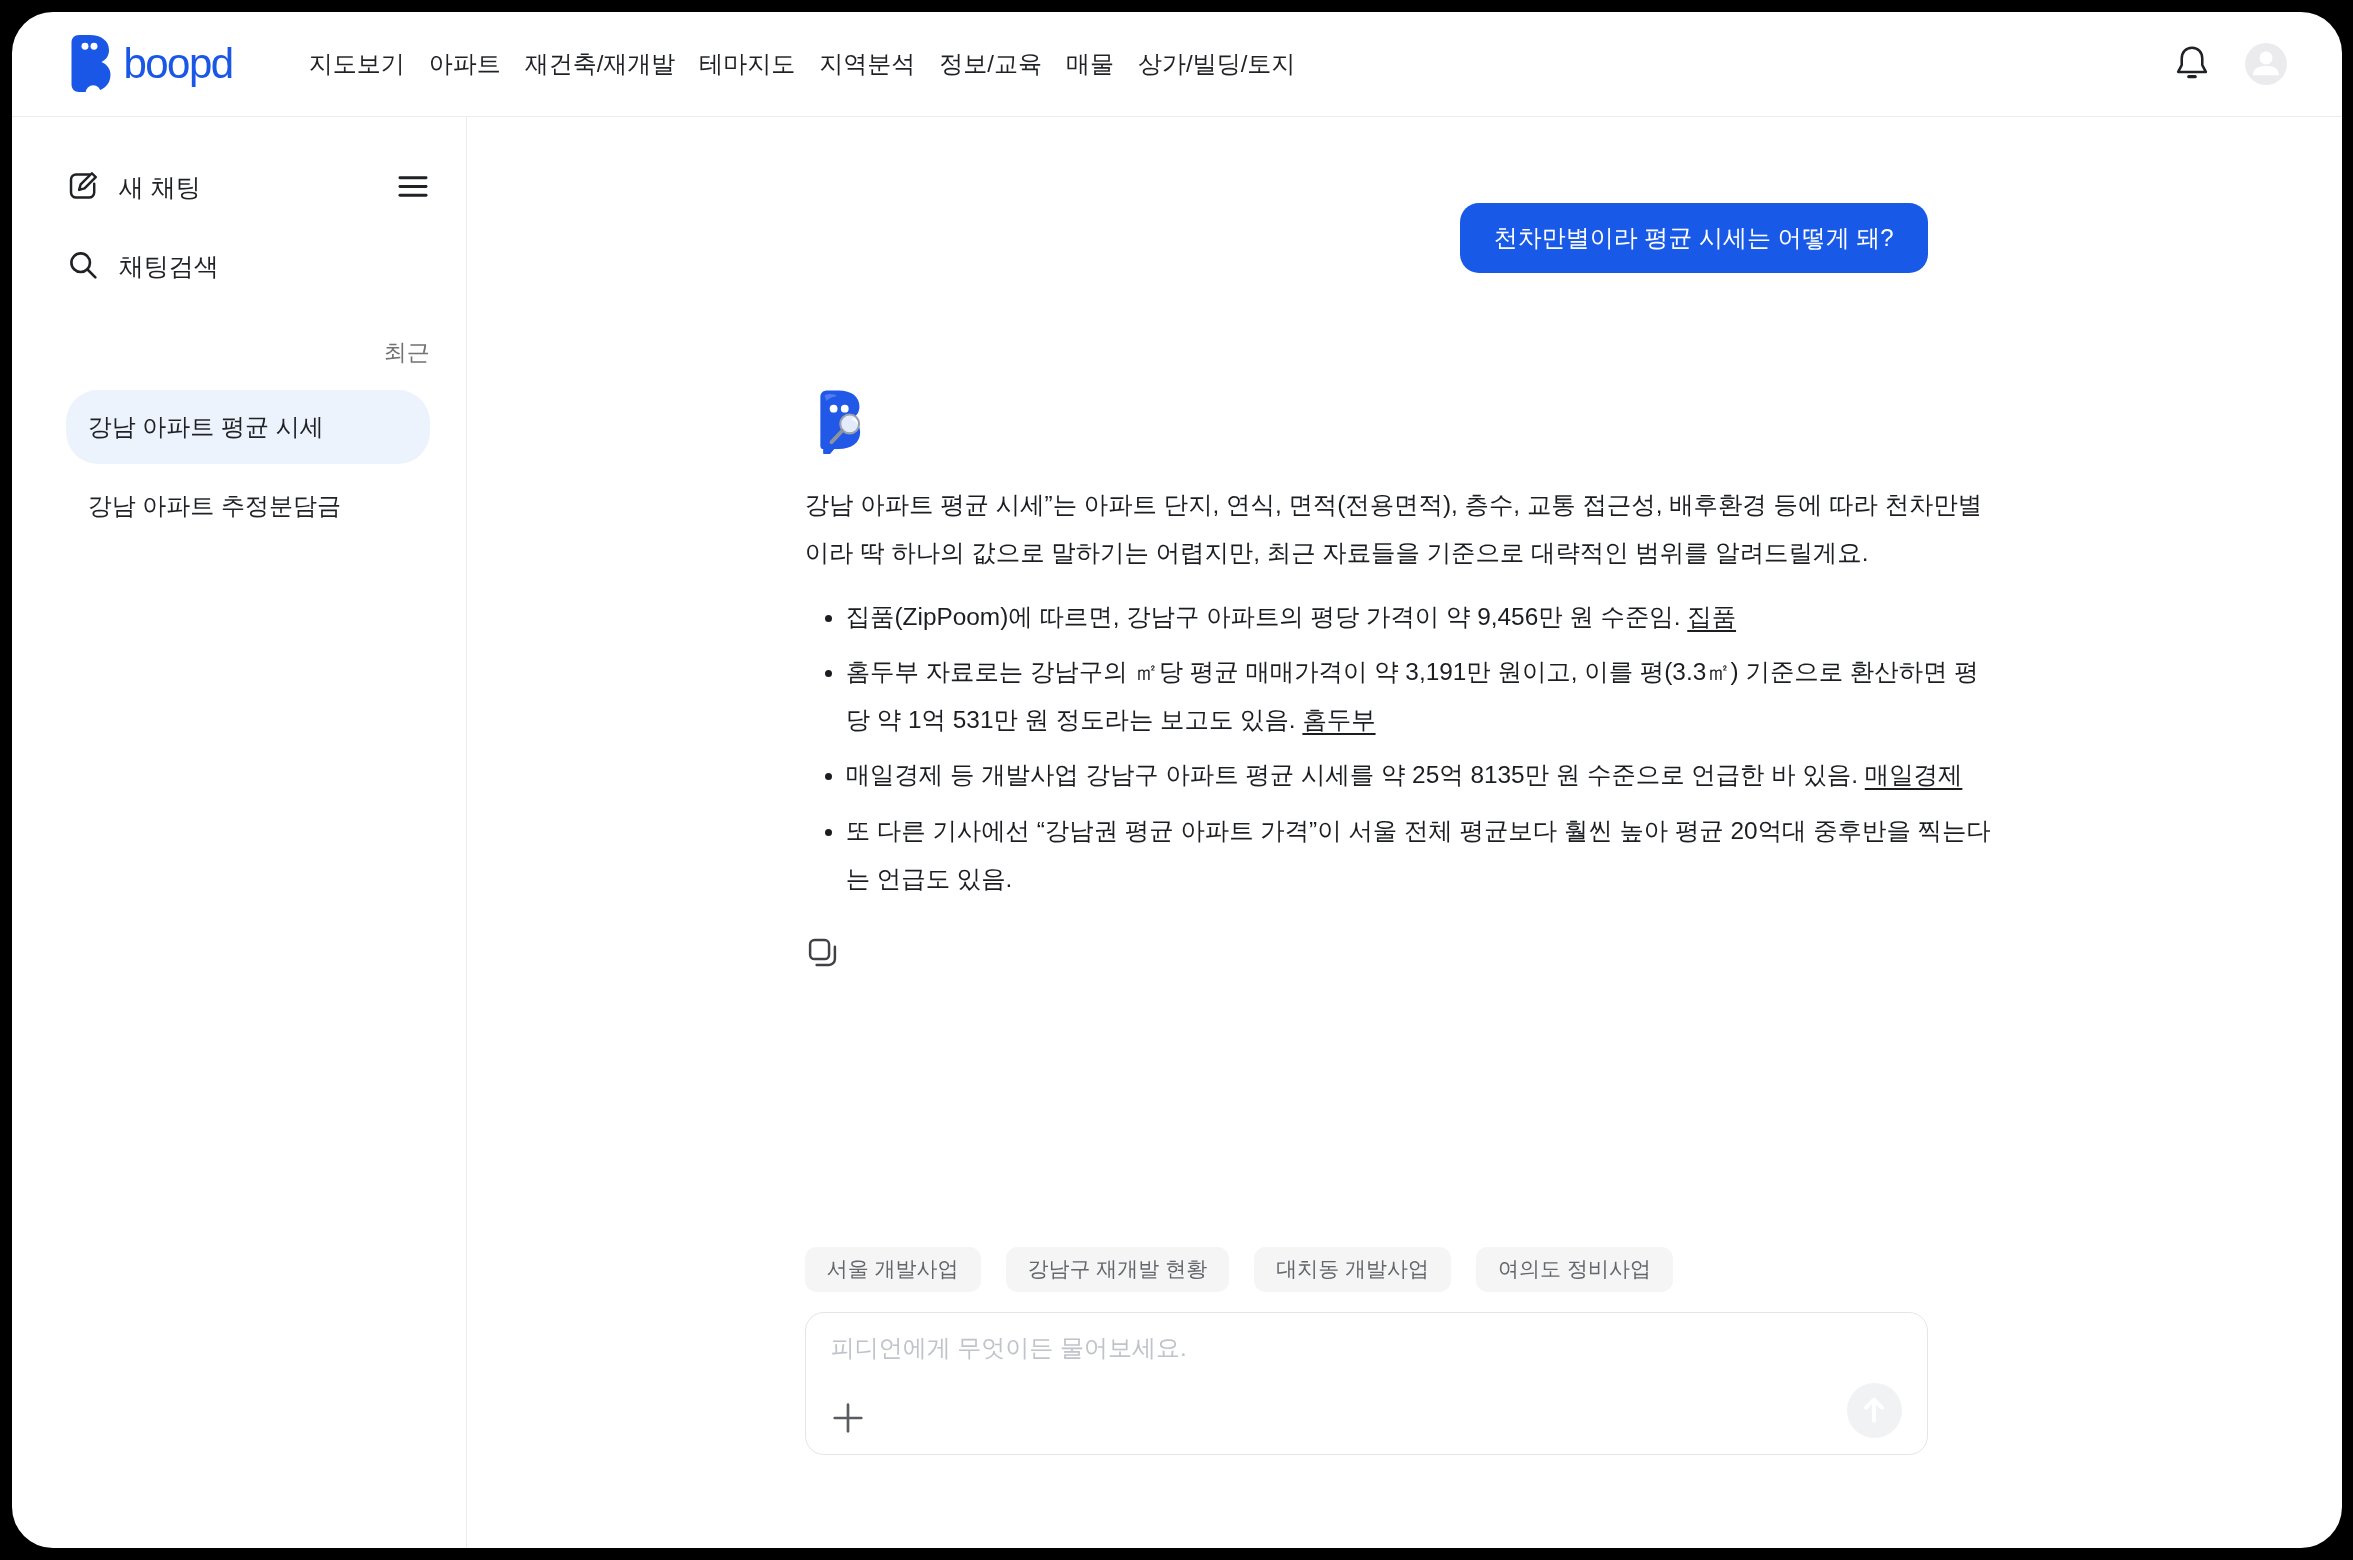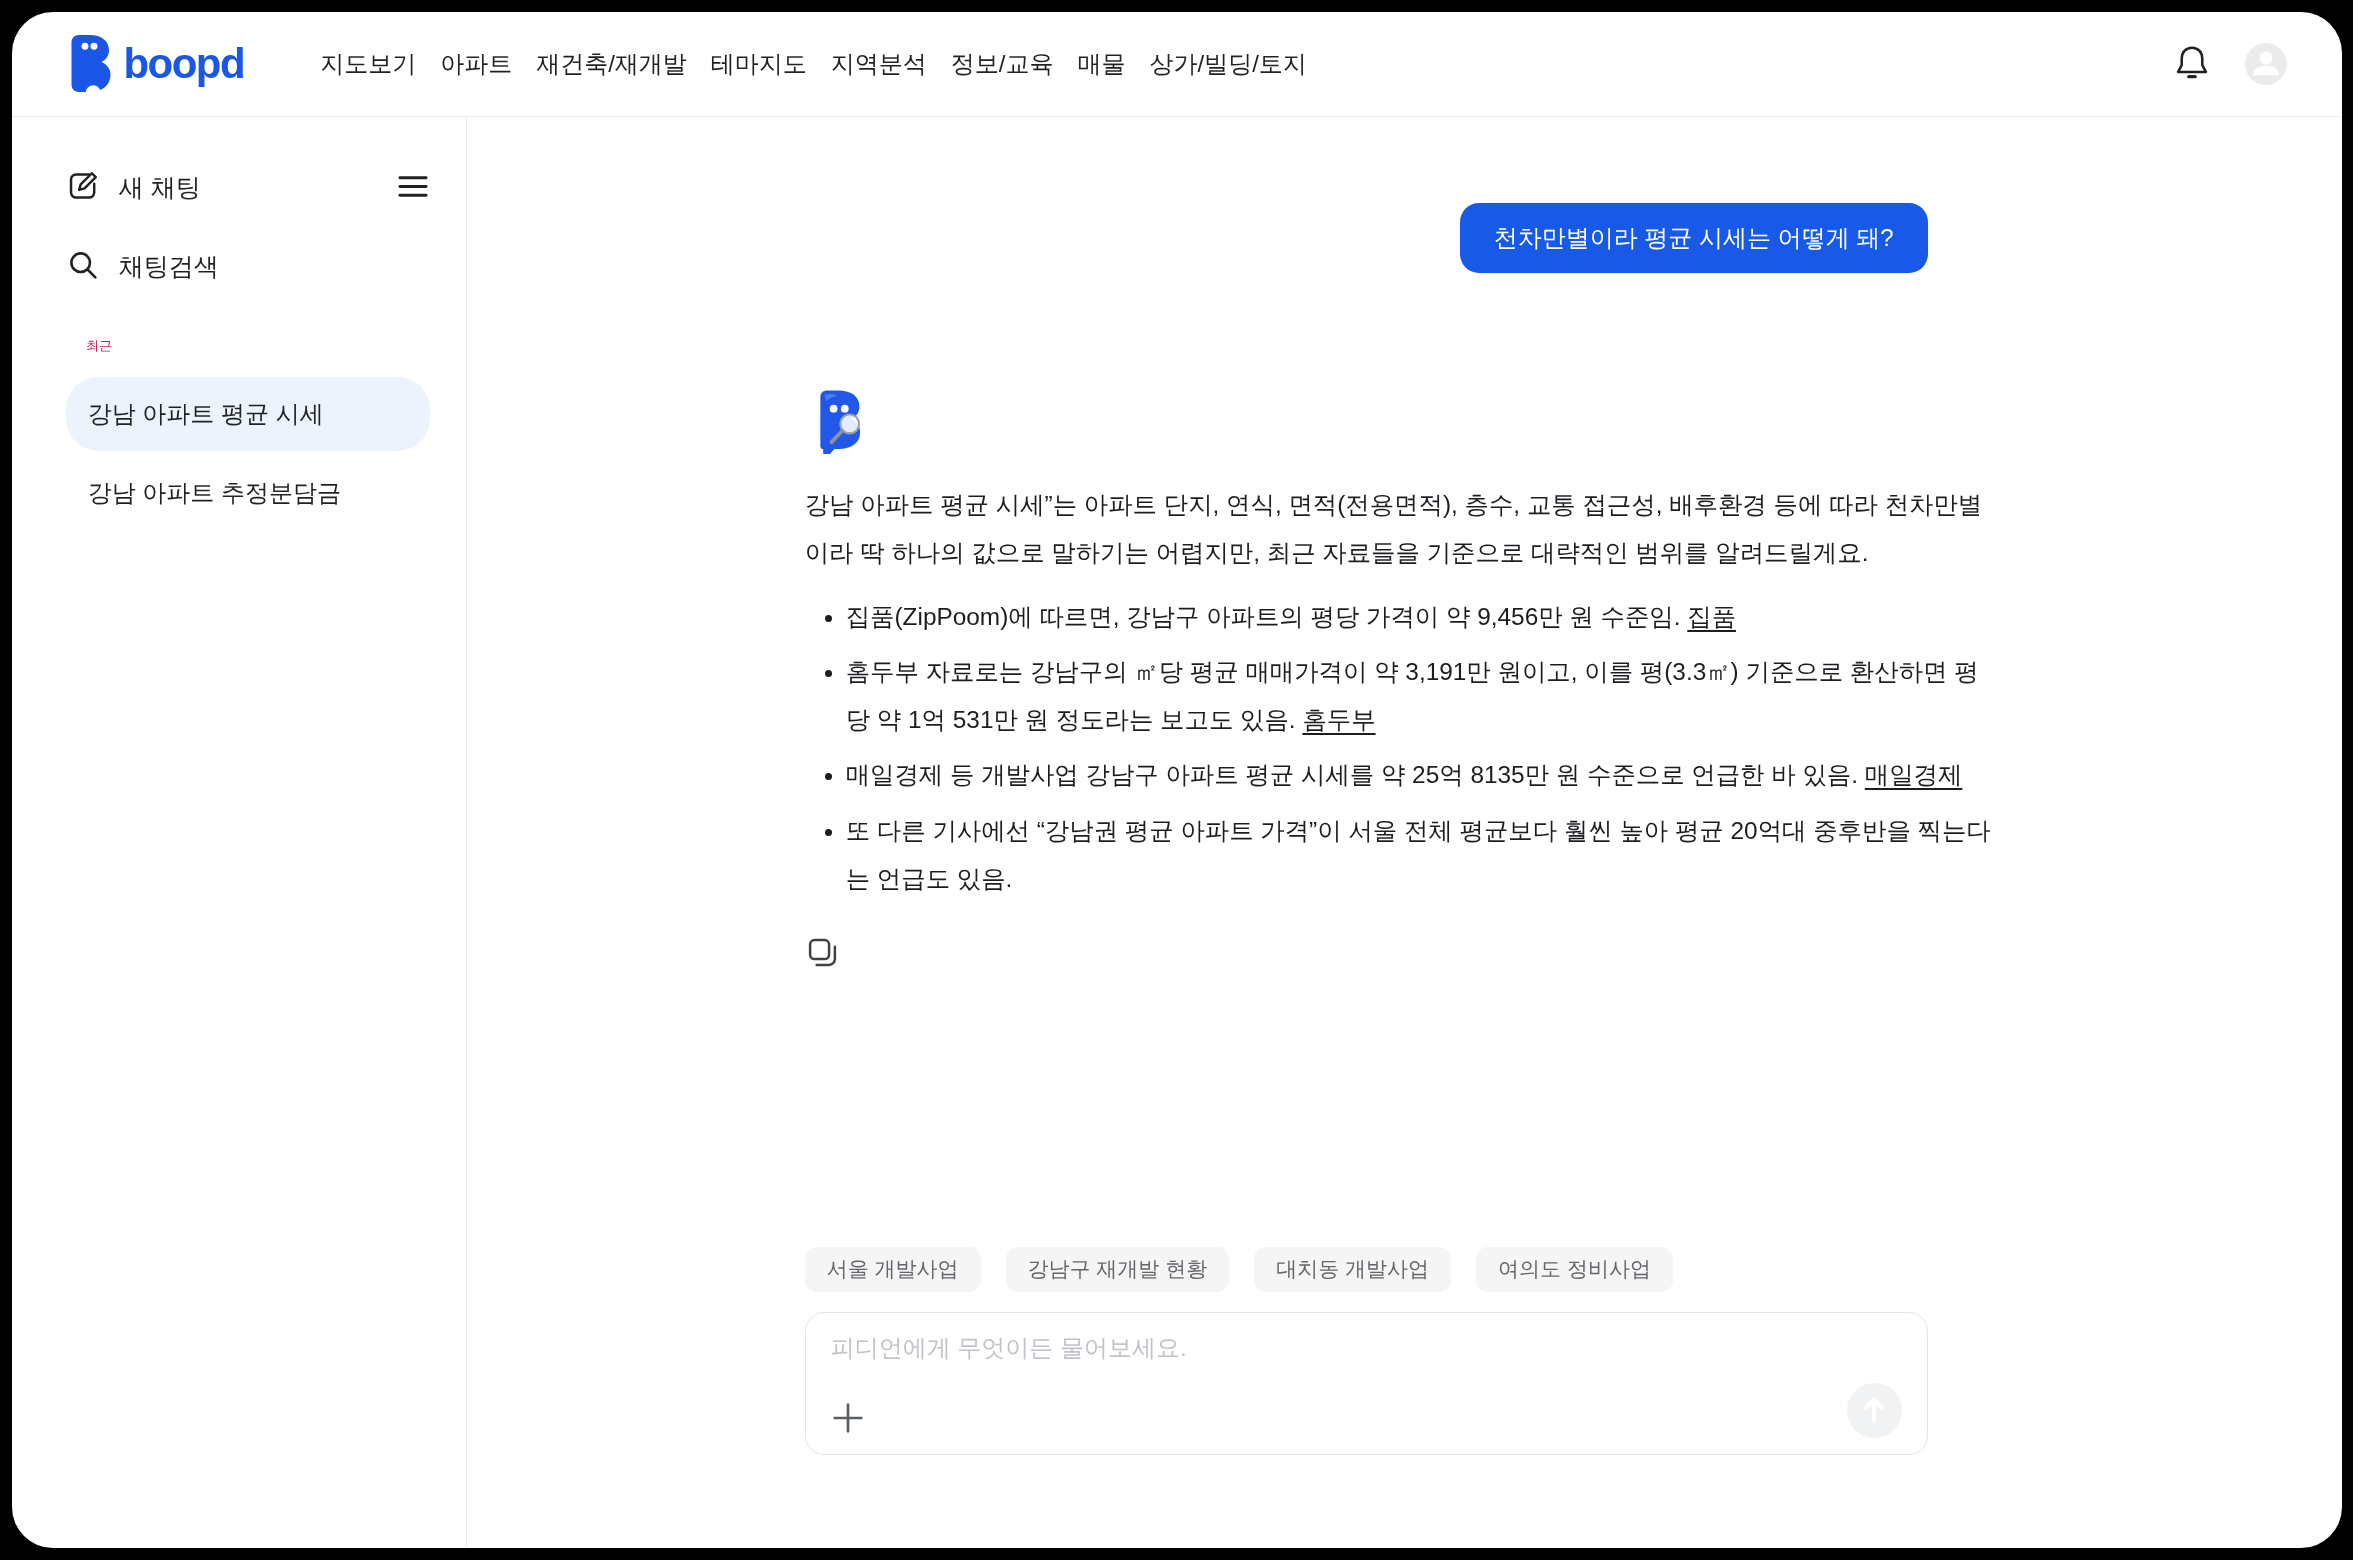--- a/index.html
+++ b/index.html
@@ -15,36 +15,36 @@
   body{font-family:"Liberation Sans","DejaVu Sans",sans-serif;background:#000;}
   .screen{position:relative;width:2354px;height:1560px;background:#000;}
   .card{position:absolute;inset:11.7px;background:#fff;border-radius:41px;overflow:hidden;
         display:flex;flex-direction:column;}
 
   
   header{height:105px;flex:none;display:flex;align-items:center;padding:0 55px;
          border-bottom:0.7px solid var(--border);}
   .logo{display:flex;align-items:center;gap:11.7px;margin-right:76px;cursor:pointer;}
   .logo svg{display:block;}
-  .wordmark{font-size:42px;font-weight:700;color:var(--brand-blue);letter-spacing:-1.5px;}
+  .wordmark{font-size:42px;font-weight:400;color:var(--brand-blue);letter-spacing:-1.5px;}
   nav{display:flex;align-items:center;gap:24px;}
   .nav-item{font-size:24px;color:var(--text);cursor:pointer;white-space:nowrap;}
   .header-right{margin-left:auto;display:flex;align-items:center;gap:34px;}
   .icon-btn{background:none;border:none;cursor:pointer;display:flex;align-items:center;justify-content:center;}
   .avatar{width:42px;height:42px;border-radius:50%;background:#EBEBEE;display:flex;
           align-items:center;justify-content:center;overflow:hidden;cursor:pointer;}
 
   
   .body-row{flex:1;display:flex;min-height:0;}
   aside{width:455px;flex:none;border-right:0.7px solid var(--border);
         padding:47px 36px 0 54px;}
   .side-row{display:flex;align-items:center;gap:19px;height:47px;margin-bottom:32px;cursor:pointer;}
   .side-row .label{font-size:25px;color:var(--text);}
   .hamburger{margin-left:auto;}
-  .recent-label{font-size:13px;color:#be185d;margin:47px 0 22px 20.4px;}
+  .recent-label{font-size:23px;color:#737373;margin:47px 0 22px 20.4px;text-align:right;}
   .chat-item{height:74px;display:flex;align-items:center;padding:0 22px;border-radius:32px;
              font-size:24px;color:var(--text);cursor:pointer;margin-bottom:5.8px;}
   .chat-item.active{background:var(--active-chat-bg);}
 
   main{flex:1;display:flex;flex-direction:column;align-items:flex-start;
        padding-left:338px;min-height:0;position:relative;}
   .convo{width:1123px;margin-top:86px;flex:1;min-height:0;}
   .bubble-row{display:flex;justify-content:flex-end;}
   .user-bubble{background:var(--bubble-blue);color:#fff;font-size:24px;
                padding:0 34px;height:70px;display:flex;align-items:center;border-radius:19px;}

